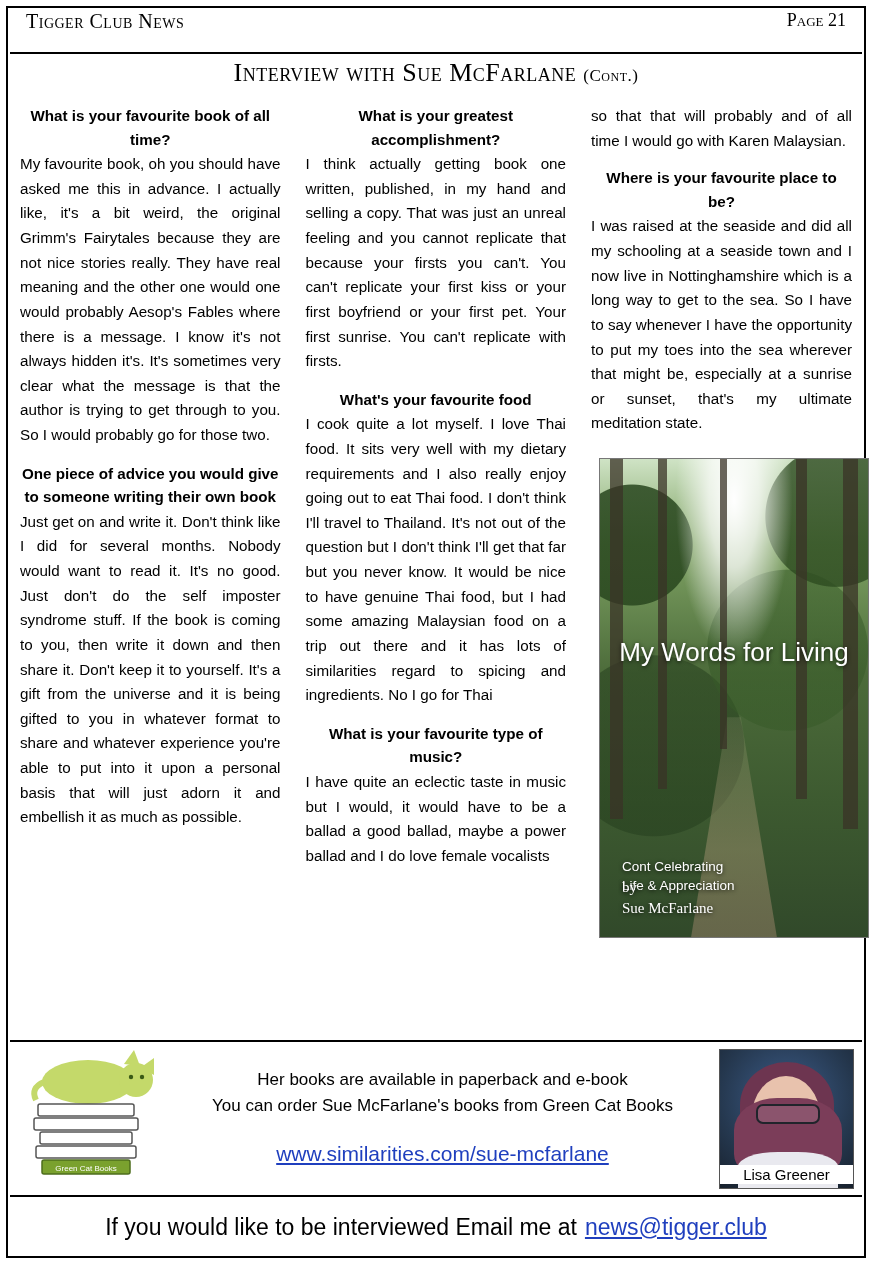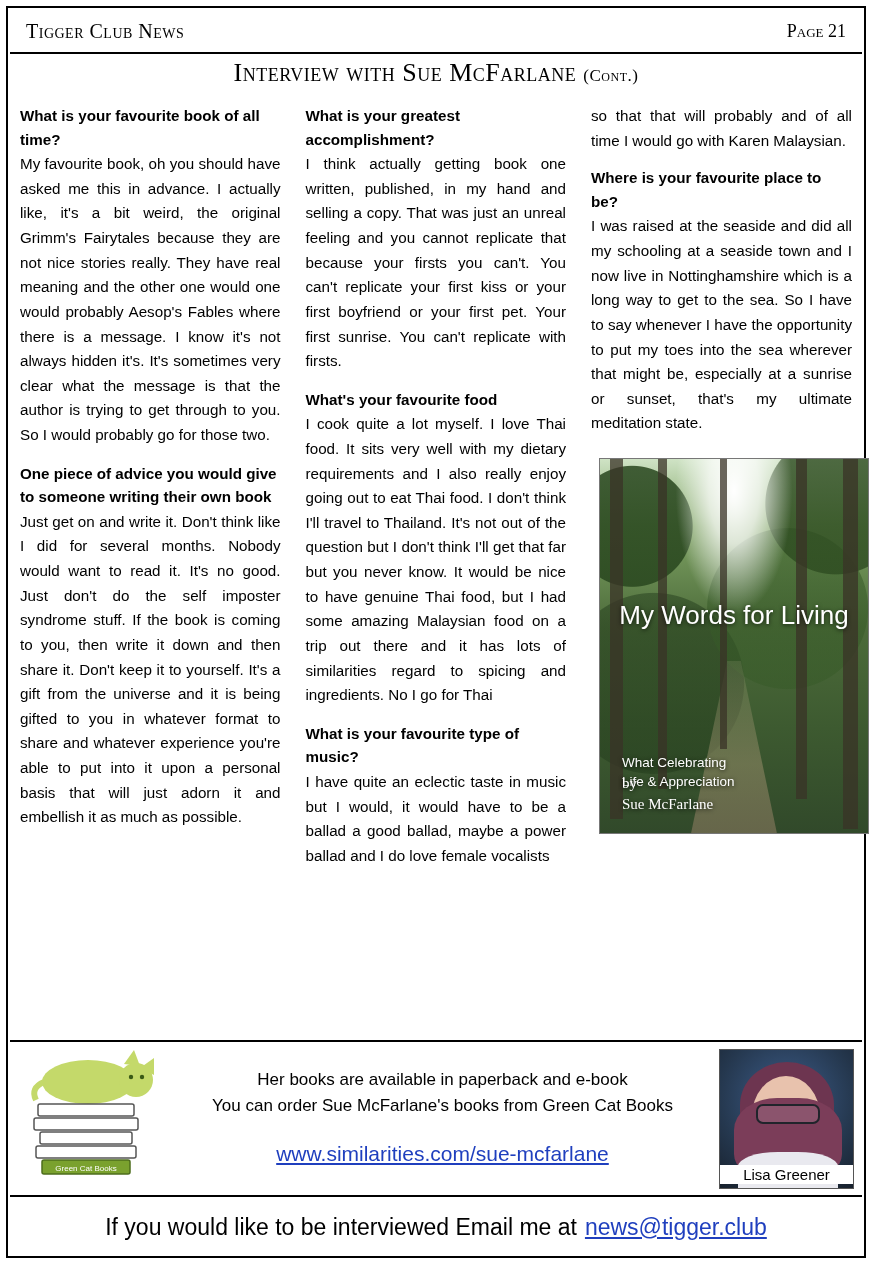--- a/index.html
+++ b/index.html
@@ -31,21 +31,21 @@
   
   .masthead {
     position: absolute;
     left: 10px;
     top: 10px;
     width: 852px;
     height: 44px;
     box-sizing: border-box;
     border-bottom: 2px solid #000;
     display: flex;
-    align-items: center;
+    align-items: flex-start;
     justify-content: space-between;
     padding: 0 16px;
   }
   .masthead-title {
     font-family: "Liberation Serif", serif;
     font-size: 20px;
     letter-spacing: 0.5px;
     font-variant: small-caps;
     text-transform: capitalize;
   }
@@ -84,33 +84,33 @@
     font-size: 15.2px;
     line-height: 1.62;
     text-align: justify;
   }
   .col h3 {
     font-family: "Liberation Sans", sans-serif;
     font-size: 15.2px;
     font-weight: bold;
     margin: 0 0 1px 0;
     line-height: 1.55;
-    text-align: left;
+    text-align: center;
   }
   .col p {
     margin: 0 0 14px 0;
   }
   .col p.tight {
     margin-bottom: 13px;
   }
   
   .book-cover {
     position: relative;
     width: 270px;
-    height: 376px;
+    height: 480px;
     margin-top: 22px;
     margin-left: 8px;
     border: 1px solid #777;
     box-sizing: border-box;
     overflow: hidden;
     background: linear-gradient(180deg, #cfe3c5 0%, #7fa364 18%, #4c6b3a 45%, #3d5a30 72%, #31492a 100%);
   }
   .bc-sky {
     position: absolute;
     left: 28%;
@@ -341,21 +341,21 @@
         <div class="bc-foliage"></div>
         <div class="bc-sky"></div>
         <div class="bc-path"></div>
         <div class="bc-trunk" style="left:10px; top:0; width:13px; height:360px;"></div>
         <div class="bc-trunk" style="left:58px; top:0; width:9px; height:330px;"></div>
         <div class="bc-trunk" style="left:120px; top:0; width:7px; height:290px;"></div>
         <div class="bc-trunk" style="left:196px; top:0; width:11px; height:340px;"></div>
         <div class="bc-trunk" style="left:243px; top:0; width:15px; height:370px;"></div>
         <div class="bc-title">My Words for Living</div>
         <div class="bc-sub">
-          <div>What Celebrating</div>
+          <div>Cont Celebrating</div>
           <div>Life &amp; Appreciation</div>
         </div>
         <div class="bc-by">
           <div>by</div>
           <div>Sue McFarlane</div>
         </div>
       </div>
     </div>
   </div>
 

